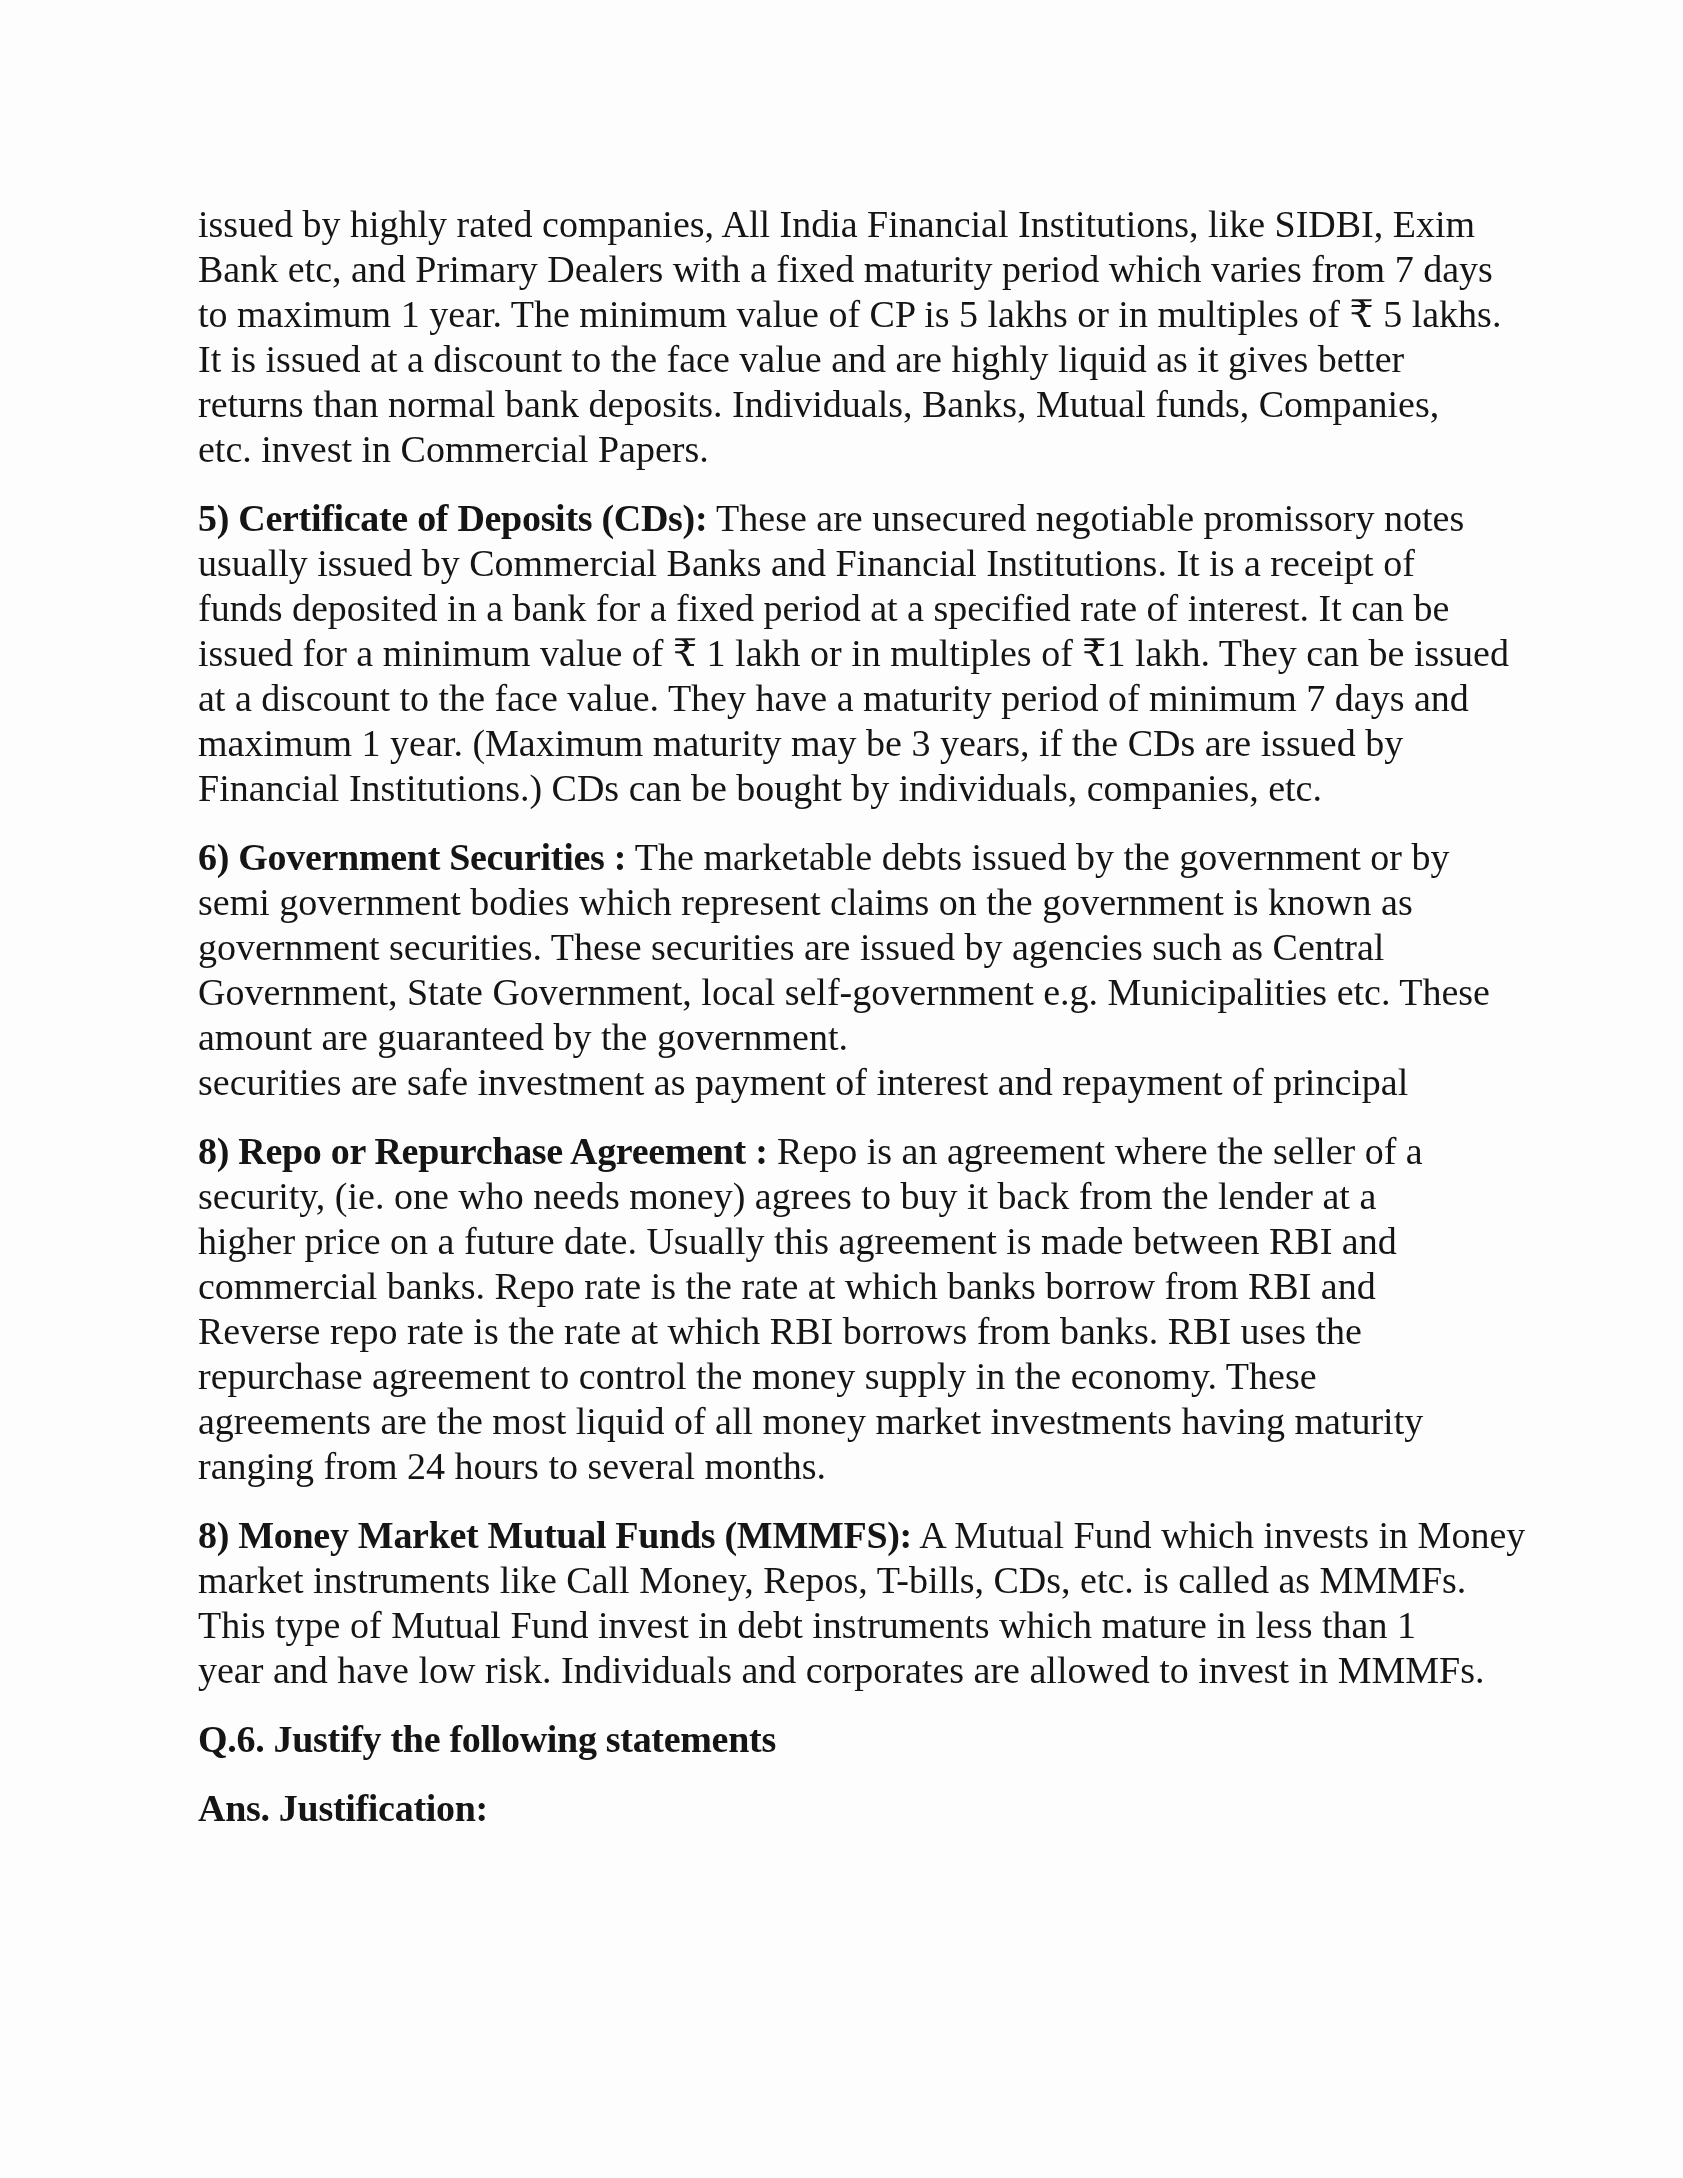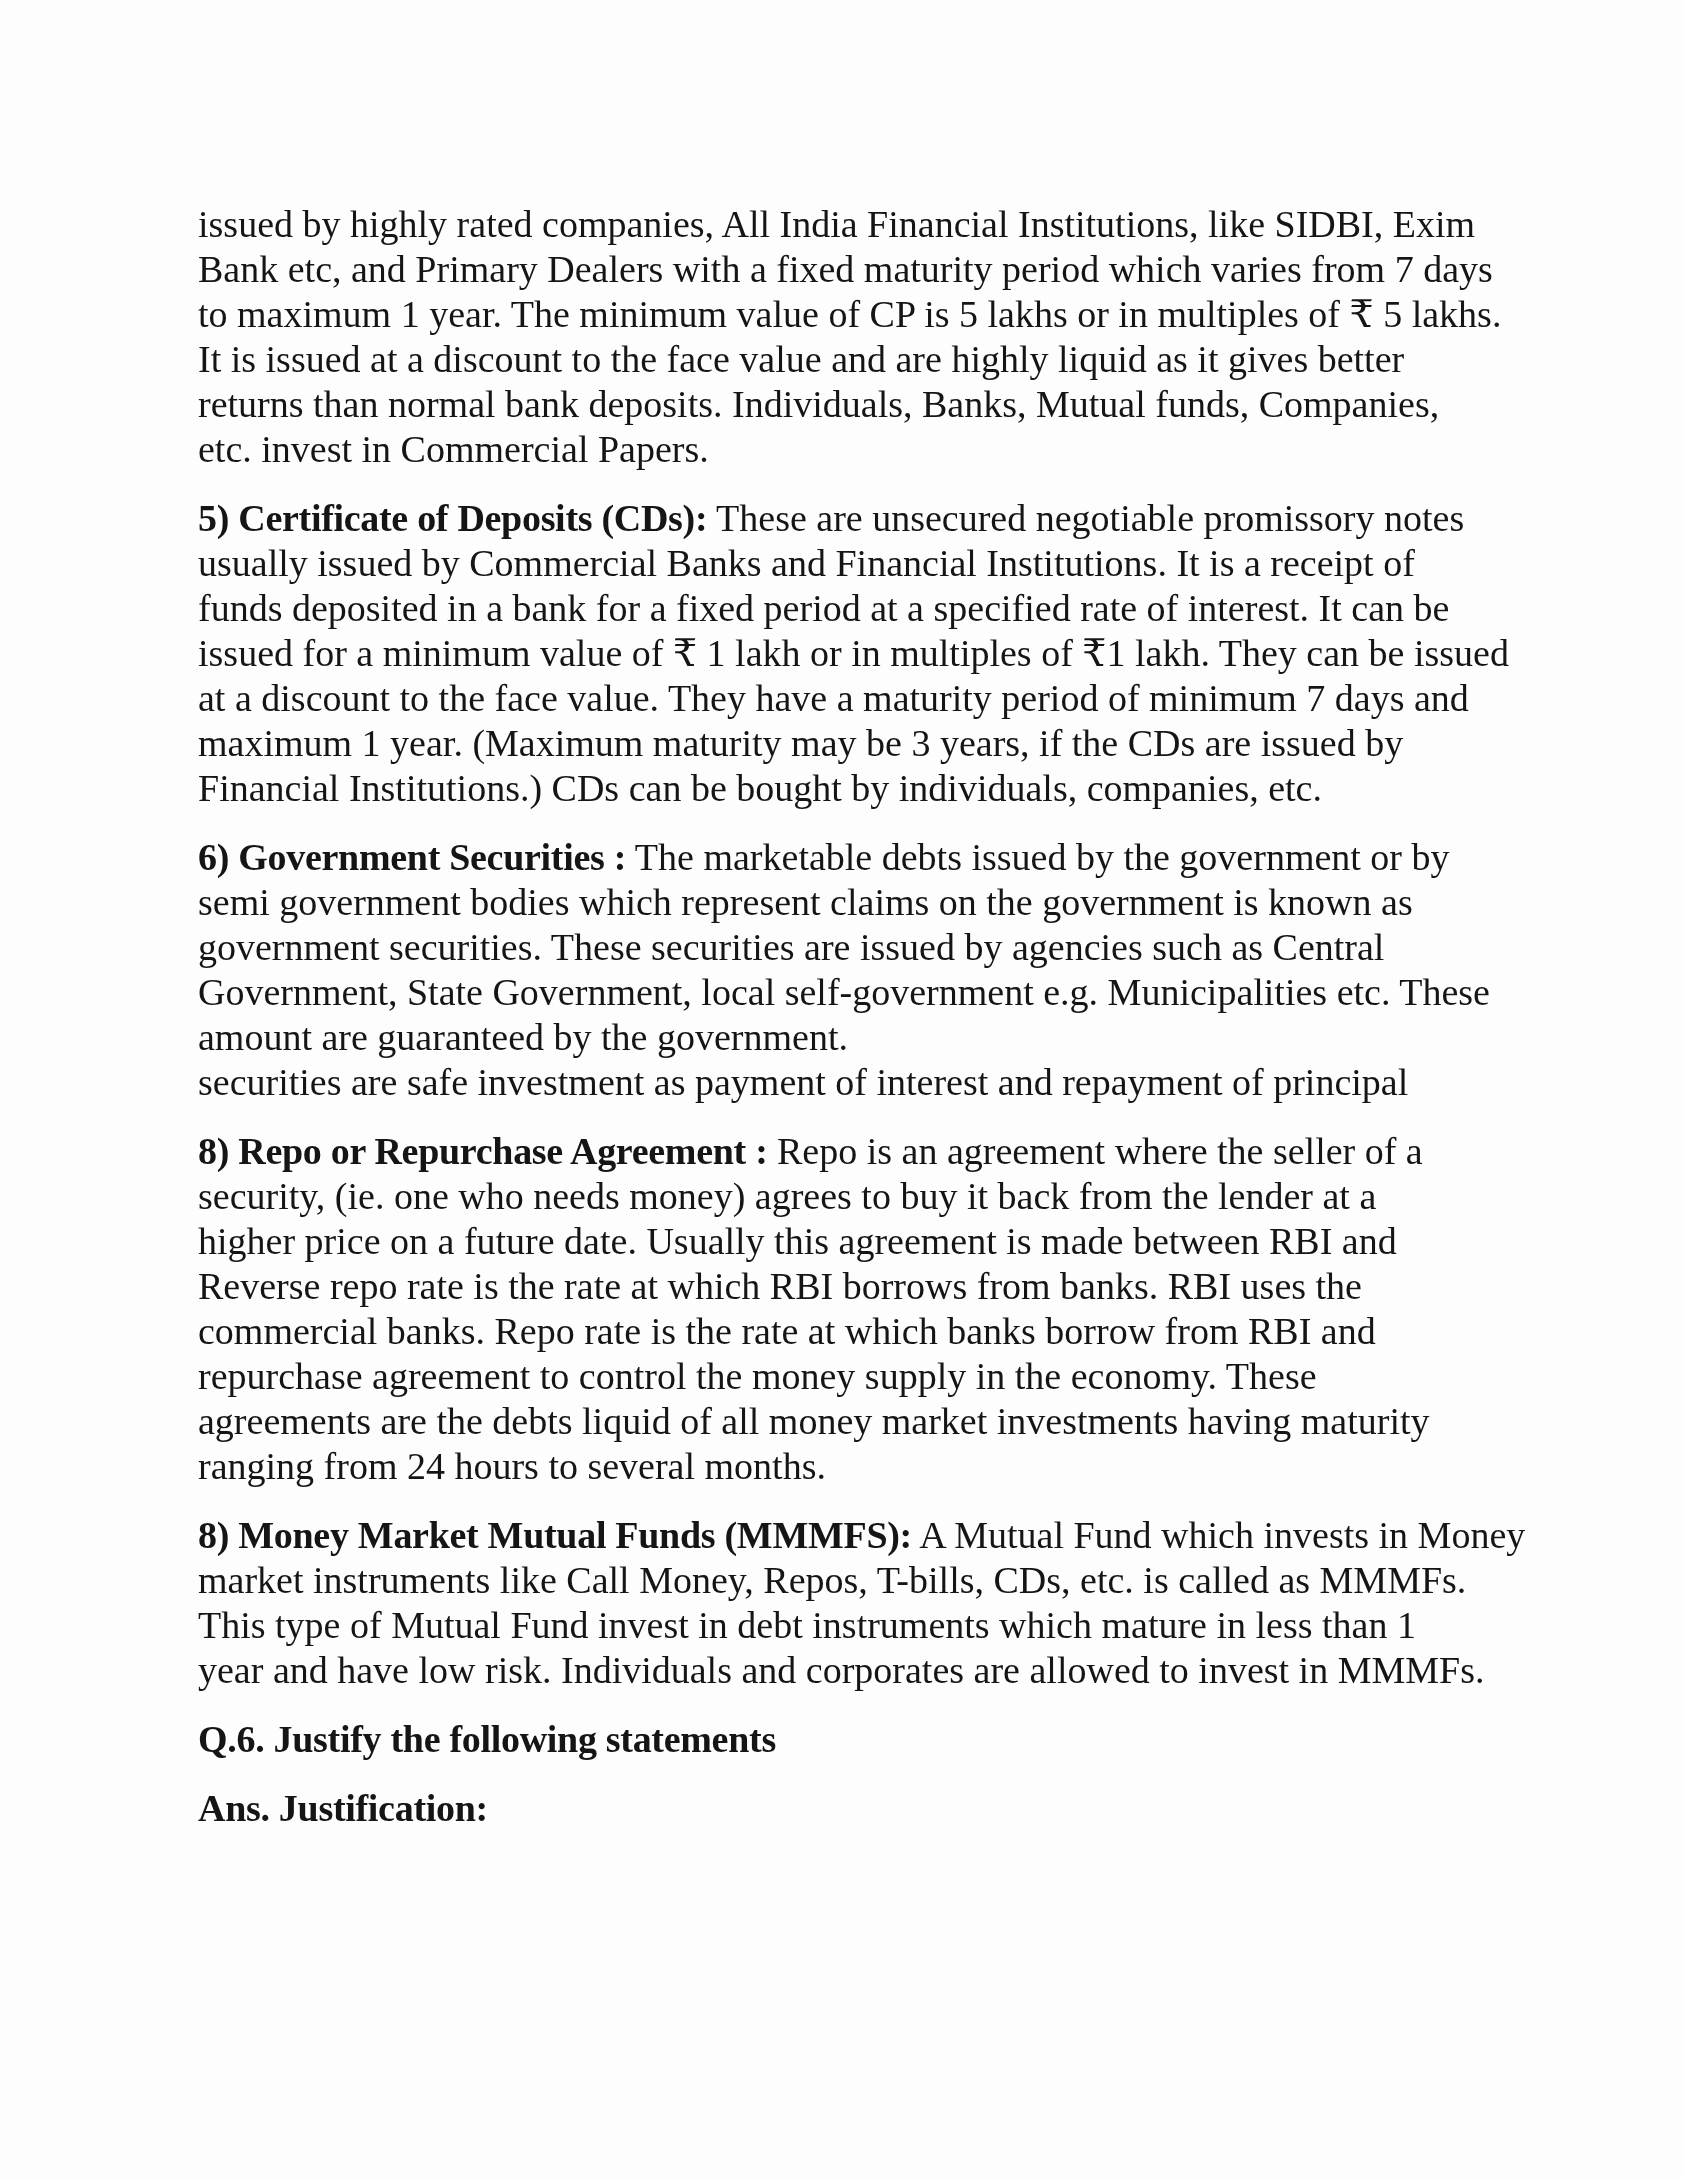--- a/index.html
+++ b/index.html
@@ -65,24 +65,24 @@
         <div class="line">semi government bodies which represent claims on the government is known as</div>
         <div class="line">government securities. These securities are issued by agencies such as Central</div>
         <div class="line">Government, State Government, local self-government e.g. Municipalities etc. These</div>
         <div class="line">amount are guaranteed by the government.</div>
         <div class="line">securities are safe investment as payment of interest and repayment of principal</div>
       </div>
       <div class="para">
         <div class="line"><strong class="lead">8) Repo or Repurchase Agreement :</strong> Repo is an agreement where the seller of a</div>
         <div class="line">security, (ie. one who needs money) agrees to buy it back from the lender at a</div>
         <div class="line">higher price on a future date. Usually this agreement is made between RBI and</div>
+        <div class="line">commercial banks. Repo rate is the rate at which banks borrow from RBI and</div>
         <div class="line">Reverse repo rate is the rate at which RBI borrows from banks. RBI uses the</div>
-        <div class="line">commercial banks. Repo rate is the rate at which banks borrow from RBI and</div>
         <div class="line">repurchase agreement to control the money supply in the economy. These</div>
-        <div class="line">agreements are the debts liquid of all money market investments having maturity</div>
+        <div class="line">agreements are the most liquid of all money market investments having maturity</div>
         <div class="line">ranging from 24 hours to several months.</div>
       </div>
       <div class="para">
         <div class="line"><strong class="lead">8) Money Market Mutual Funds (MMMFS):</strong> A Mutual Fund which invests in Money</div>
         <div class="line">market instruments like Call Money, Repos, T-bills, CDs, etc. is called as MMMFs.</div>
         <div class="line">This type of Mutual Fund invest in debt instruments which mature in less than 1</div>
         <div class="line">year and have low risk. Individuals and corporates are allowed to invest in MMMFs.</div>
       </div>
       <div class="para heading">
         <div class="line">Q.6. Justify the following statements</div>

